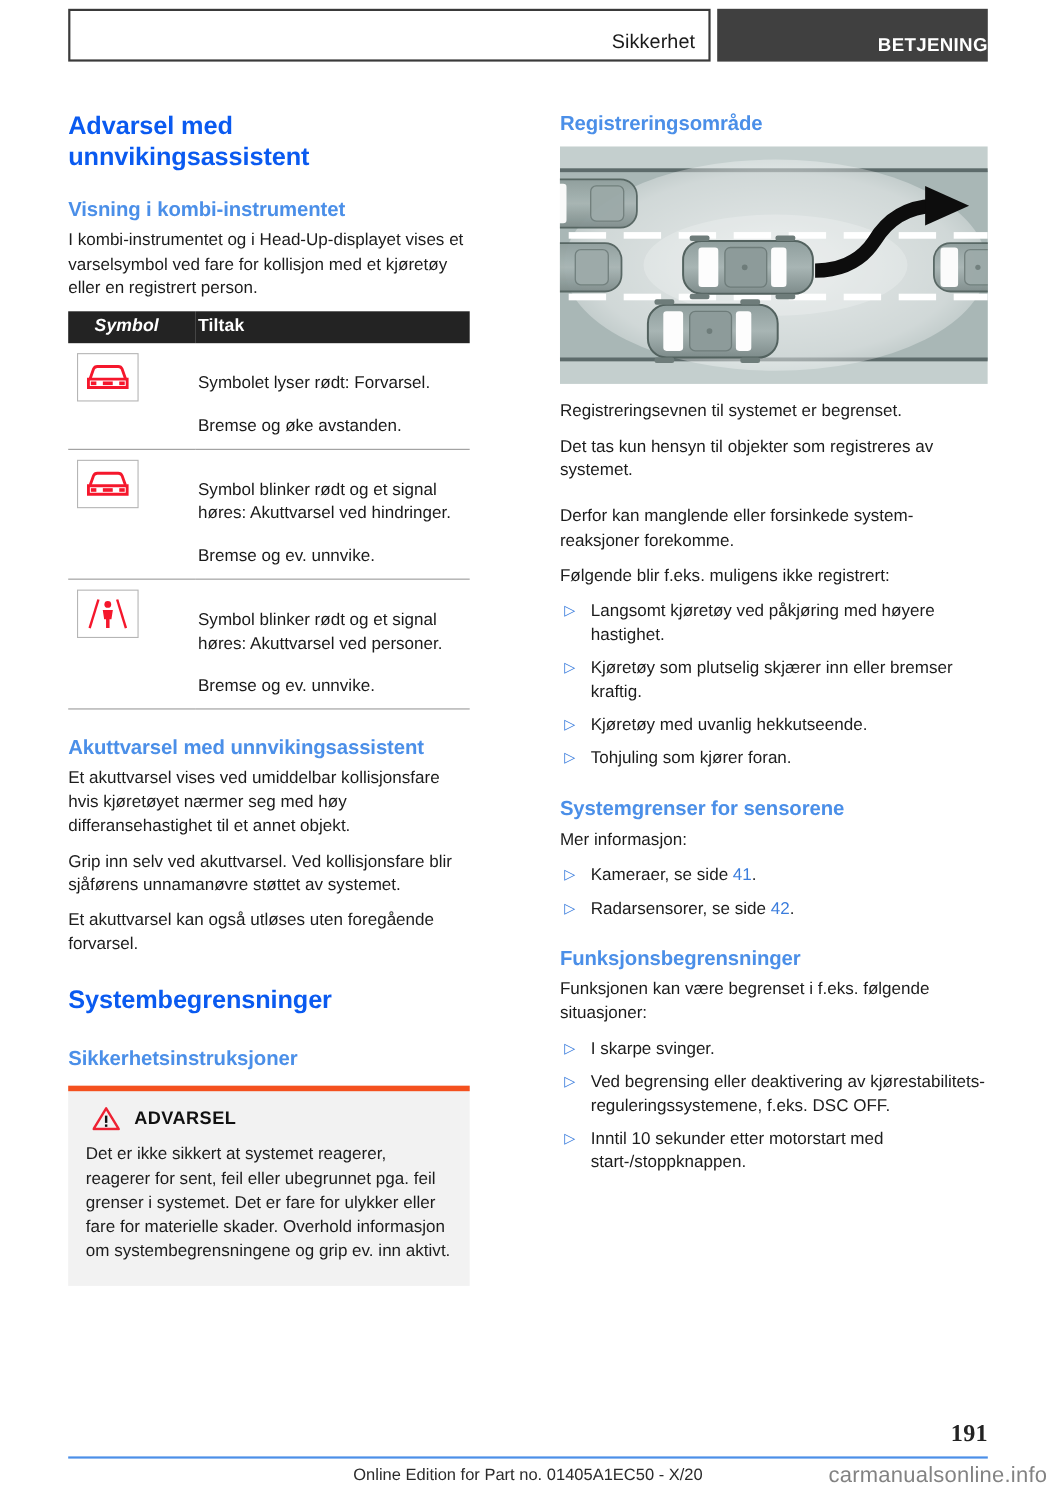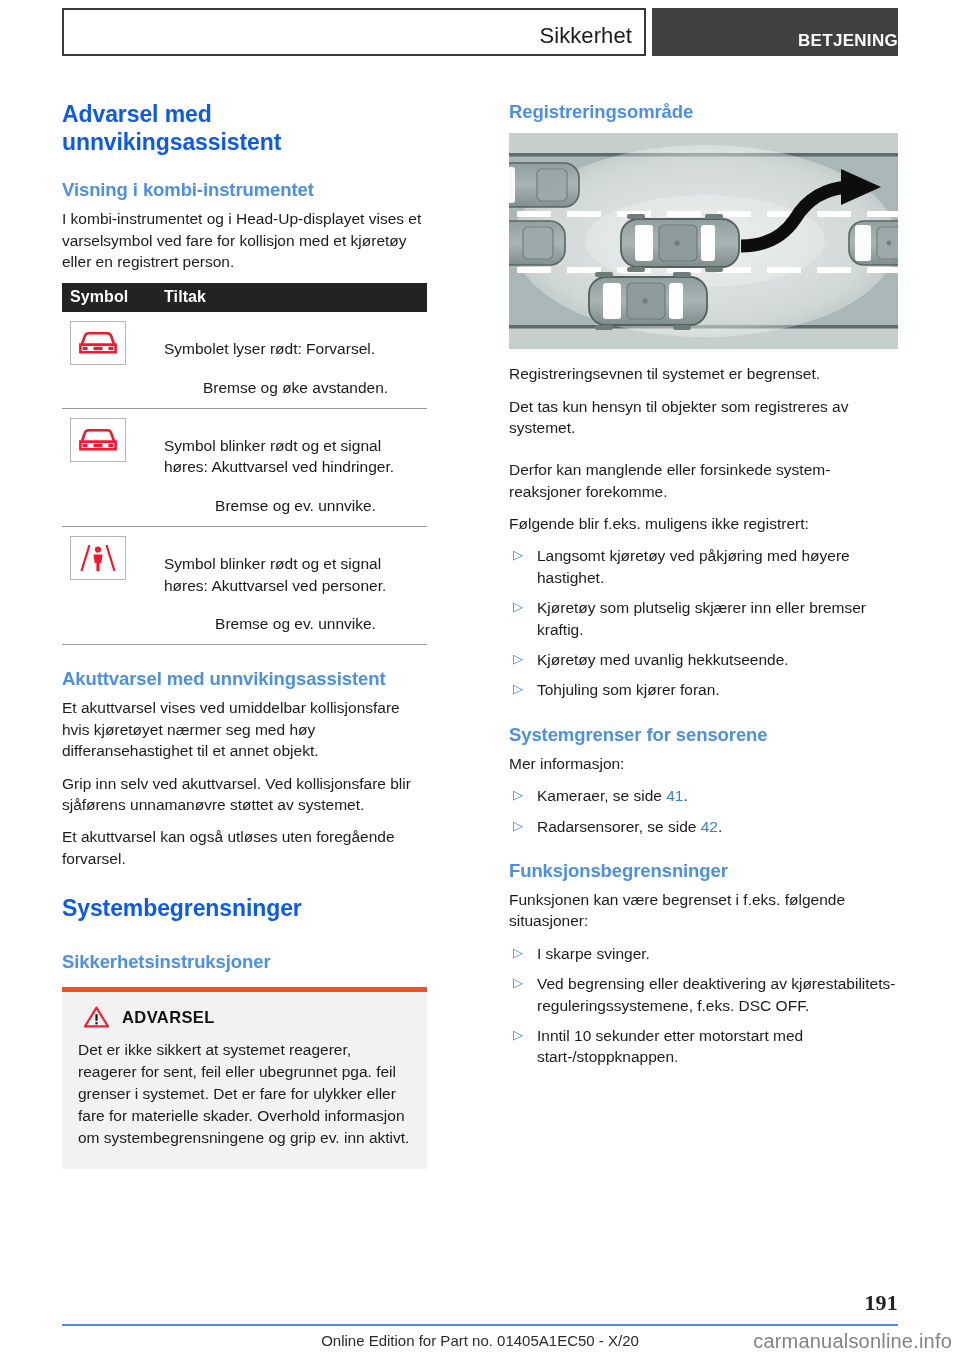--- a/index.html
+++ b/index.html
@@ -29,21 +29,21 @@
     flex: 0 0 584px;
     border: 2px solid #3a3a3a;
     box-sizing: border-box;
     display: flex;
     align-items: flex-end;
     justify-content: flex-end;
     padding: 0 12px 5px 0;
     background: #ffffff;
   }
   .header-left-label {
-    font-size: 22px;
+    font-size: 18px;
     color: #1a1a1a;
     letter-spacing: .1px;
   }
   .header-right {
     flex: 1 1 auto;
     background: #404040;
     margin-left: 6px;
     display: flex;
     align-items: flex-end;
     justify-content: flex-end;
@@ -105,38 +105,38 @@
   }
   .sym-table thead th {
     background: #232323;
     color: #ffffff;
     font-size: 16px;
     font-weight: bold;
     text-align: left;
     padding: 5px 0 6px 0;
     letter-spacing: .1px;
   }
-  .sym-table thead th.th-sym { padding-left: 8px; width: 92px; }
+  .sym-table thead th.th-sym { padding-left: 24px; width: 92px; font-style: italic; }
   .sym-table thead th.th-act { padding-left: 2px; }
   .sym-table tbody td {
     border-bottom: 1px solid #9a9a9a;
     vertical-align: top;
     padding: 9px 0 10px 0;
   }
   .sym-table tbody td.cell-sym {
     width: 92px;
     padding-left: 8px;
   }
   .sym-table tbody td.cell-act {
     padding-left: 2px;
     font-size: 15.5px;
     line-height: 1.38;
   }
   .cell-act p { margin: 17px 0 8px 0; }
-  .cell-act p:last-child { margin-bottom: 0; text-align: center; }
+  .cell-act p:last-child { margin-bottom: 0; }
 
   .symbox {
     width: 56px;
     height: 44px;
     border: 1px solid #b5b5b5;
     background: #ffffff;
     display: flex;
     align-items: center;
     justify-content: center;
     box-sizing: border-box;

